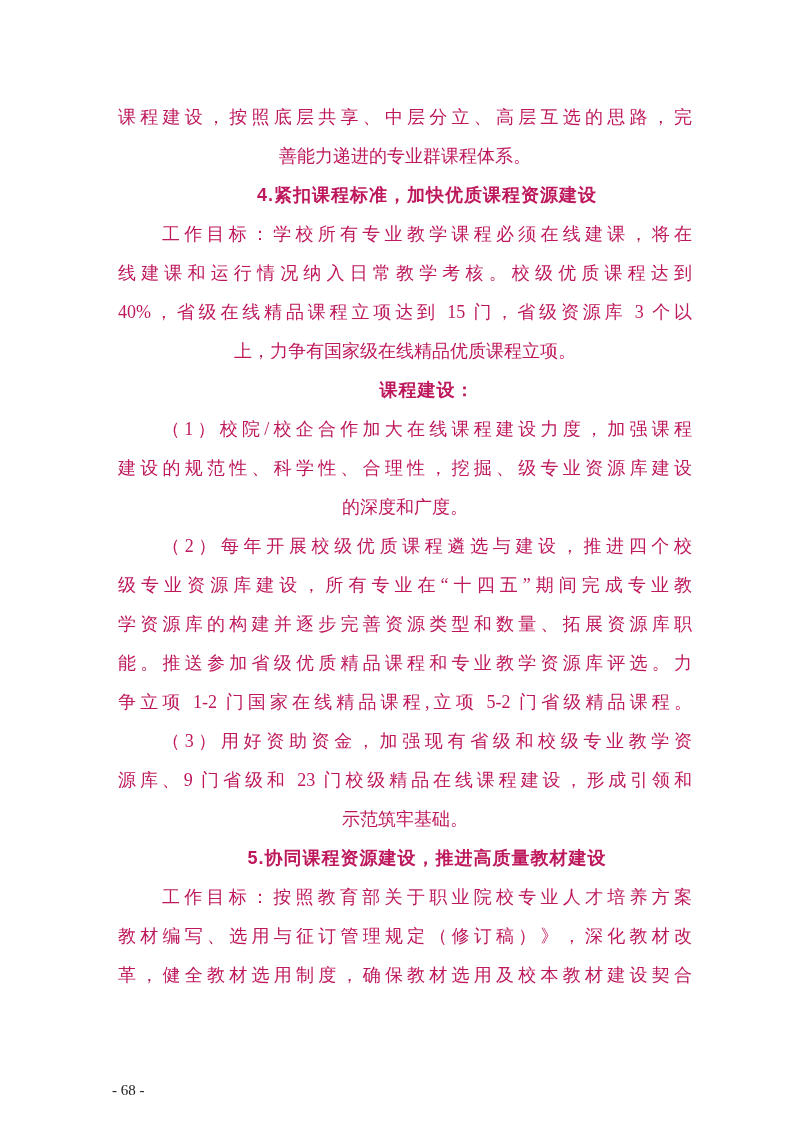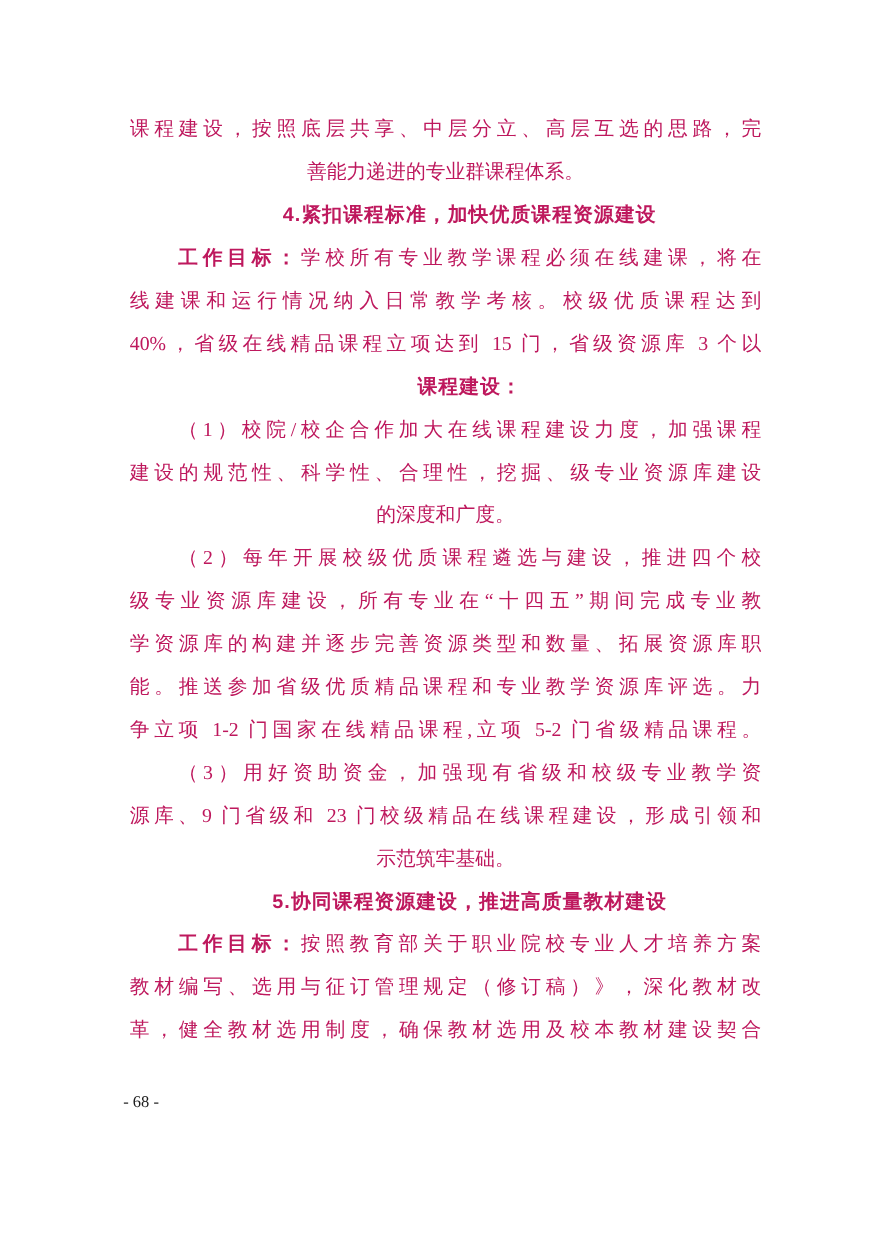--- a/index.html
+++ b/index.html
@@ -38,44 +38,45 @@
   }
   .line.indent {
     padding-left: 44px;
   }
   .line.heading {
     font-weight: 700;
     font-family: "Liberation Sans", "DejaVu Sans", sans-serif;
     letter-spacing: 1px;
   }
   .bold-label {
-    font-weight: 700;
+    font-weight: 400;
     font-family: "Liberation Sans", "DejaVu Sans", sans-serif;
   }
   .page-number {
     position: absolute;
     left: 112px;
-    top: 992px;
+    top: 1080px;
     font-family: "Liberation Serif", "DejaVu Serif", serif;
     font-size: 15px;
     line-height: 20px;
     color: #1c1c1c;
   }
 </style>
 </head>
 <body>
 
 <div class="page">
   <div class="text-block" id="text-block">
       <div class="line stretch">课程建设，按照底层共享、中层分立、高层互选的思路，完</div>
       <div class="line">善能力递进的专业群课程体系。</div>
       <div class="line indent heading">4.紧扣课程标准，加快优质课程资源建设</div>
       <div class="line stretch indent"><span class="bold-label">工作目标：</span>学校所有专业教学课程必须在线建课，将在</div>
       <div class="line stretch">线建课和运行情况纳入日常教学考核。校级优质课程达到</div>
       <div class="line stretch">40%，省级在线精品课程立项达到 15 门，省级资源库 3 个以</div>
+      <div class="line">上，力争有国家级在线精品优质课程立项。</div>
       <div class="line indent heading">课程建设：</div>
       <div class="line stretch indent">（1）校院/校企合作加大在线课程建设力度，加强课程</div>
       <div class="line stretch">建设的规范性、科学性、合理性，挖掘、级专业资源库建设</div>
       <div class="line">的深度和广度。</div>
       <div class="line stretch indent">（2）每年开展校级优质课程遴选与建设，推进四个校</div>
       <div class="line stretch">级专业资源库建设，所有专业在“十四五”期间完成专业教</div>
       <div class="line stretch">学资源库的构建并逐步完善资源类型和数量、拓展资源库职</div>
       <div class="line stretch">能。推送参加省级优质精品课程和专业教学资源库评选。力</div>
       <div class="line stretch">争立项 1-2 门国家在线精品课程,立项 5-2 门省级精品课程。</div>
       <div class="line stretch indent">（3）用好资助资金，加强现有省级和校级专业教学资</div>

